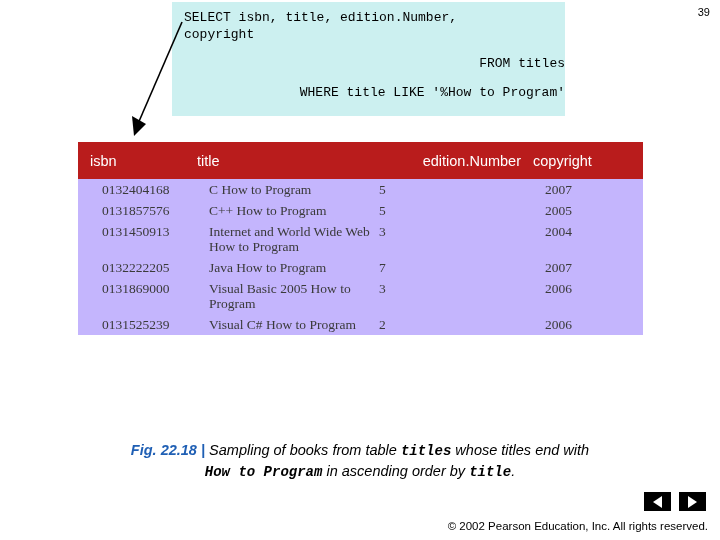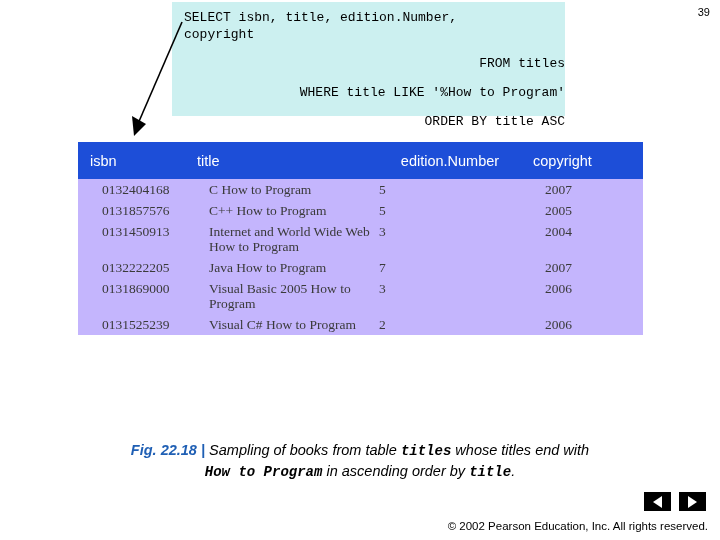--- a/index.html
+++ b/index.html
@@ -68,32 +68,32 @@
     left: 78px;
     top: 142px;
     width: 565px;
     border-collapse: collapse;
     font-family: "Liberation Serif", serif;
     font-size: 13.5px;
     color: #3a3a3a;
     table-layout: fixed;
   }
   .result-table thead th {
-    background: #1d4ed8;
+    background: #b91c1c;
     color: #ffffff;
     font-family: "Liberation Sans", sans-serif;
     font-size: 14.5px;
     font-weight: normal;
     text-align: left;
     padding: 7px 0 7px 12px;
     height: 23px;
     vertical-align: middle;
   }
   .result-table thead th.num-head {
-    text-align: center;
+    text-align: right;
     padding-left: 6px;
   }
   .result-table tbody td {
     background: #c4b5fd;
     padding: 3px 0 3px 24px;
     vertical-align: top;
     line-height: 15px;
   }
   .result-table tbody td.num-col {
     padding-left: 6px;
@@ -165,21 +165,20 @@
 </head>
 <body>
 
 <div class="slide-number">39</div>
 
 <div class="sql-box">
   <div class="sql-line">SELECT isbn, title, edition.Number,</div>
   <div class="sql-line">copyright</div>
   <div class="sql-line indent gap">FROM titles</div>
   <div class="sql-line indent gap">WHERE title LIKE '%How to Program'</div>
-  <div class="sql-line indent gap">ORDER BY title ASC</div>
 </div>
 
 <svg class="arrow-svg" viewBox="0 0 70 125">
   <line x1="62" y1="4" x2="17" y2="108" stroke="#000000" stroke-width="1.6"></line>
   <polygon points="14,118 12,98 26,106" fill="#000000"></polygon>
 </svg>
 
 <table class="result-table">
   <colgroup>
     <col class="col-isbn">

